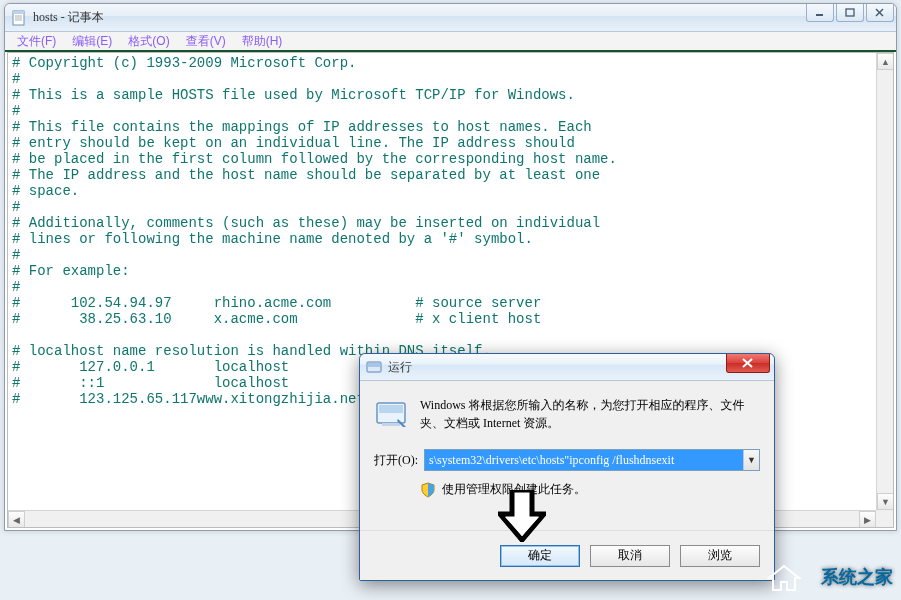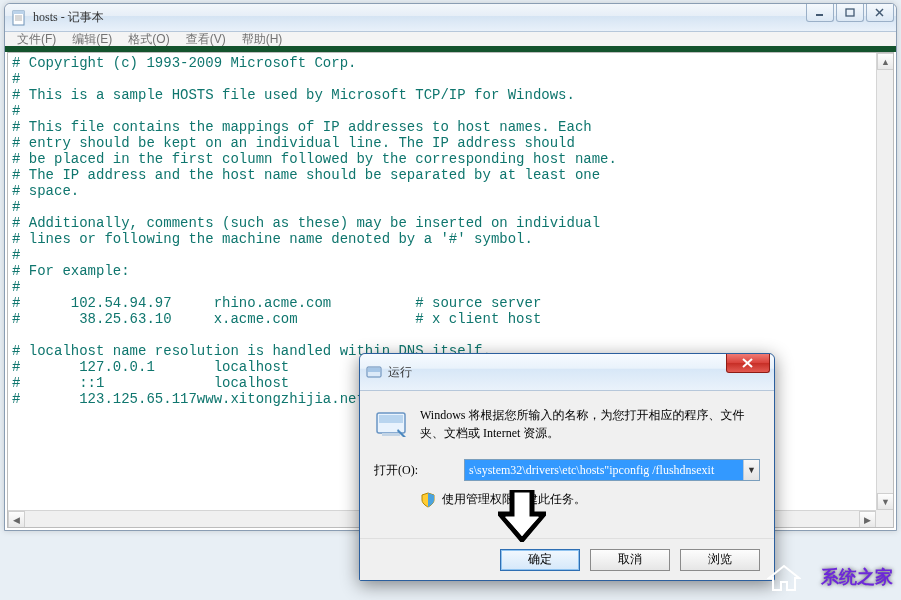--- a/index.html
+++ b/index.html
@@ -4,52 +4,52 @@
 <style>
 * { box-sizing: border-box; margin: 0; padding: 0; }
 body { width: 901px; height: 600px; background: #e8eff5; font-family: "SimSun", "Microsoft YaHei", Arial, sans-serif; position: relative; overflow: hidden; }
 
 .notepad-window { position: absolute; left: 4px; top: 3px; width: 893px; height: 528px; background: #fff; border: 1px solid #8a9db3; border-radius: 6px 6px 0 0; box-shadow: 0 0 6px rgba(0,0,0,0.15); }
 .np-titlebar { height: 28px; background: linear-gradient(to bottom, #f3f7fb 0%, #e6eef7 45%, #d5e4f3 46%, #e9f1fa 100%); border-bottom: 1px solid #b6c7da; display: flex; align-items: center; padding: 0 6px; border-radius: 6px 6px 0 0; position: relative; }
 .np-icon { width: 16px; height: 16px; margin-right: 6px; display: inline-flex; align-items: center; justify-content: center; }
 .np-title { font-size: 12px; color: #333; font-family: "Microsoft YaHei", SimSun; }
 .np-winbtns { position: absolute; right: 2px; top: 0; display: flex; }
 .np-winbtn { width: 28px; height: 18px; margin-left: 2px; border: 1px solid #9ab0c8; border-top: none; background: linear-gradient(to bottom,#f5f9fd,#dce8f4); border-radius: 0 0 3px 3px; display: flex; align-items: center; justify-content: center; font-size: 11px; color: #435a73; cursor: default; }
-.np-menubar { height: 20px; background: #f4f4f4; border-bottom: 6px solid #14532d; display: flex; align-items: center; padding: 0 4px; font-size: 12px; color: #737373; }
+.np-menubar { height: 20px; background: #f4f4f4; border-bottom: 2px solid #14532d; display: flex; align-items: center; padding: 0 4px; font-size: 12px; color: #8b5cf6; }
 .np-menu-item { padding: 2px 8px; cursor: default; }
 .np-editor { position: absolute; left: 2px; right: 2px; top: 48px; bottom: 2px; border: 1px solid #bcbcbc; background: #fff; overflow: hidden; }
 .np-editor-inner { padding: 2px 4px; font-family: "NSimSun","SimSun","Courier New", monospace; font-size: 14px; line-height: 16px; white-space: pre; color: #0f766e; }
 .np-scroll-right { position: absolute; right: 0; top: 0; bottom: 17px; width: 17px; background: #f0f0f0; border-left: 1px solid #d5d5d5; }
 .np-scroll-bottom { position: absolute; left: 0; right: 17px; bottom: 0; height: 17px; background: #f0f0f0; border-top: 1px solid #d5d5d5; }
 .np-scroll-corner { position: absolute; right: 0; bottom: 0; width: 17px; height: 17px; background: #f0f0f0; }
 .sc-btn { position:absolute; width:17px; height:17px; background:linear-gradient(#fdfdfd,#e8e8e8); border:1px solid #cfcfcf; display:flex; align-items:center; justify-content:center; font-size:9px; color:#666; }
 .sc-up{top:0;left:0;} .sc-down{bottom:0;left:0;} .sc-left{left:0;top:0;} .sc-rightb{right:0;top:0;}
 
 .run-dialog { position: absolute; left: 359px; top: 353px; width: 416px; height: 228px; background: #f0f0f0; border: 1px solid #2b5f9e; border-radius: 6px 6px 2px 2px; box-shadow: 0 4px 18px rgba(0,0,0,0.45); }
-.run-titlebar { height: 37px; background: linear-gradient(to bottom,#f7fbff 0%,#e9f2fb 40%,#d7e7f7 41%,#eaf2fb 100%); border-bottom: 1px solid #b6c7da; border-radius: 6px 6px 0 0; display: flex; align-items: center; padding: 0 6px; position: relative; }
+.run-titlebar { height: 27px; background: linear-gradient(to bottom,#f7fbff 0%,#e9f2fb 40%,#d7e7f7 41%,#eaf2fb 100%); border-bottom: 1px solid #b6c7da; border-radius: 6px 6px 0 0; display: flex; align-items: center; padding: 0 6px; position: relative; }
 .run-title { font-size: 12px; color: #333; font-family: "Microsoft YaHei", SimSun; }
 .run-close { position: absolute; right: 4px; top: 0; width: 44px; height: 19px; background: linear-gradient(to bottom,#f07a74,#d9423b 49%,#c62d25 50%,#e35a52); border: 1px solid #8e1c15; border-top:none; border-radius: 0 0 3px 3px; display: flex; align-items: center; justify-content: center; color:#fff; }
 .run-body { padding: 14px 14px 0 14px; font-family: "Microsoft YaHei", SimSun; font-size: 12px; color: #000; }
 .run-row1 { display: flex; align-items: center; }
 .run-icon { width: 36px; height: 36px; margin-right: 10px; margin-top: 2px; }
 .run-desc { flex: 1; line-height: 18px; }
-.run-row2 { display: flex; align-items: center; margin-top: 16px; gap: 40px; }
+.run-row2 { display: flex; align-items: center; margin-top: 16px; }
 .run-open-label { margin-right: 6px; }
 .run-combo { flex: 1; position: relative; height: 22px; }
 .run-input { width: 100%; height: 22px; border: 1px solid #7a9ebd; padding: 0 18px 0 4px; font-size: 12px; font-family: "Microsoft YaHei", SimSun; background: #3399ff; color: #fff; }
 .run-combo-arrow { position: absolute; right: 1px; top: 1px; width: 16px; height: 20px; background: linear-gradient(#f7f7f7,#e3e3e3); border-left: 1px solid #b8c8d8; display:flex; align-items:center; justify-content:center; font-size:9px; color:#333; }
 .run-admin { display: flex; align-items: flex-end; margin-top: 10px; margin-left: 46px; }
 .shield { width:16px; height:16px; margin-right:6px; }
-.run-buttons { position:absolute; left:0; right:0; bottom:0; height:42px; background:#f0f0f0; border-top:1px solid #dfdfdf; display:flex; align-items:center; justify-content:flex-end; padding:0 14px; gap:10px; }
+.run-buttons { position:absolute; left:0; right:0; bottom:0; height:50px; background:#f0f0f0; border-top:1px solid #dfdfdf; display:flex; align-items:center; justify-content:flex-end; padding:0 14px; gap:10px; }
 .run-btn { width:80px; height:22px; border:1px solid #8b8b8b; background:linear-gradient(#fdfdfd,#e6e6e6); font-size:12px; font-family:"Microsoft YaHei",SimSun; cursor:default; }
 .run-btn.default { border:1px solid #2f6fb3; box-shadow:0 0 0 1px #8fc3f0 inset; background:linear-gradient(#f2f8fe,#d5e8fa); }
 
 .arrow-overlay { position:absolute; left:498px; top:490px; width:48px; height:52px; pointer-events:none; }
 
-.watermark { position:absolute; right:8px; bottom:8px; color:#6d28d9; font-family:"Microsoft YaHei"; font-weight:bold; font-size:18px; text-shadow:0 0 4px rgba(0,0,0,0.6); display:flex; align-items:center; gap:20px; }
+.watermark { position:absolute; right:8px; bottom:8px; color:#0369a1; font-family:"Microsoft YaHei"; font-weight:bold; font-size:18px; text-shadow:0 0 4px rgba(0,0,0,0.6); display:flex; align-items:center; gap:20px; }
 .wm-logo { width:34px; height:30px; }
 </style>
 </head>
 <body>
 
 <div class="notepad-window">
   <div class="np-titlebar">
     <span class="np-icon">
       <svg width="16" height="16" viewBox="0 0 16 16">
           <rect x="2" y="1" width="11" height="14" fill="#fff" stroke="#6f93b8"></rect>

